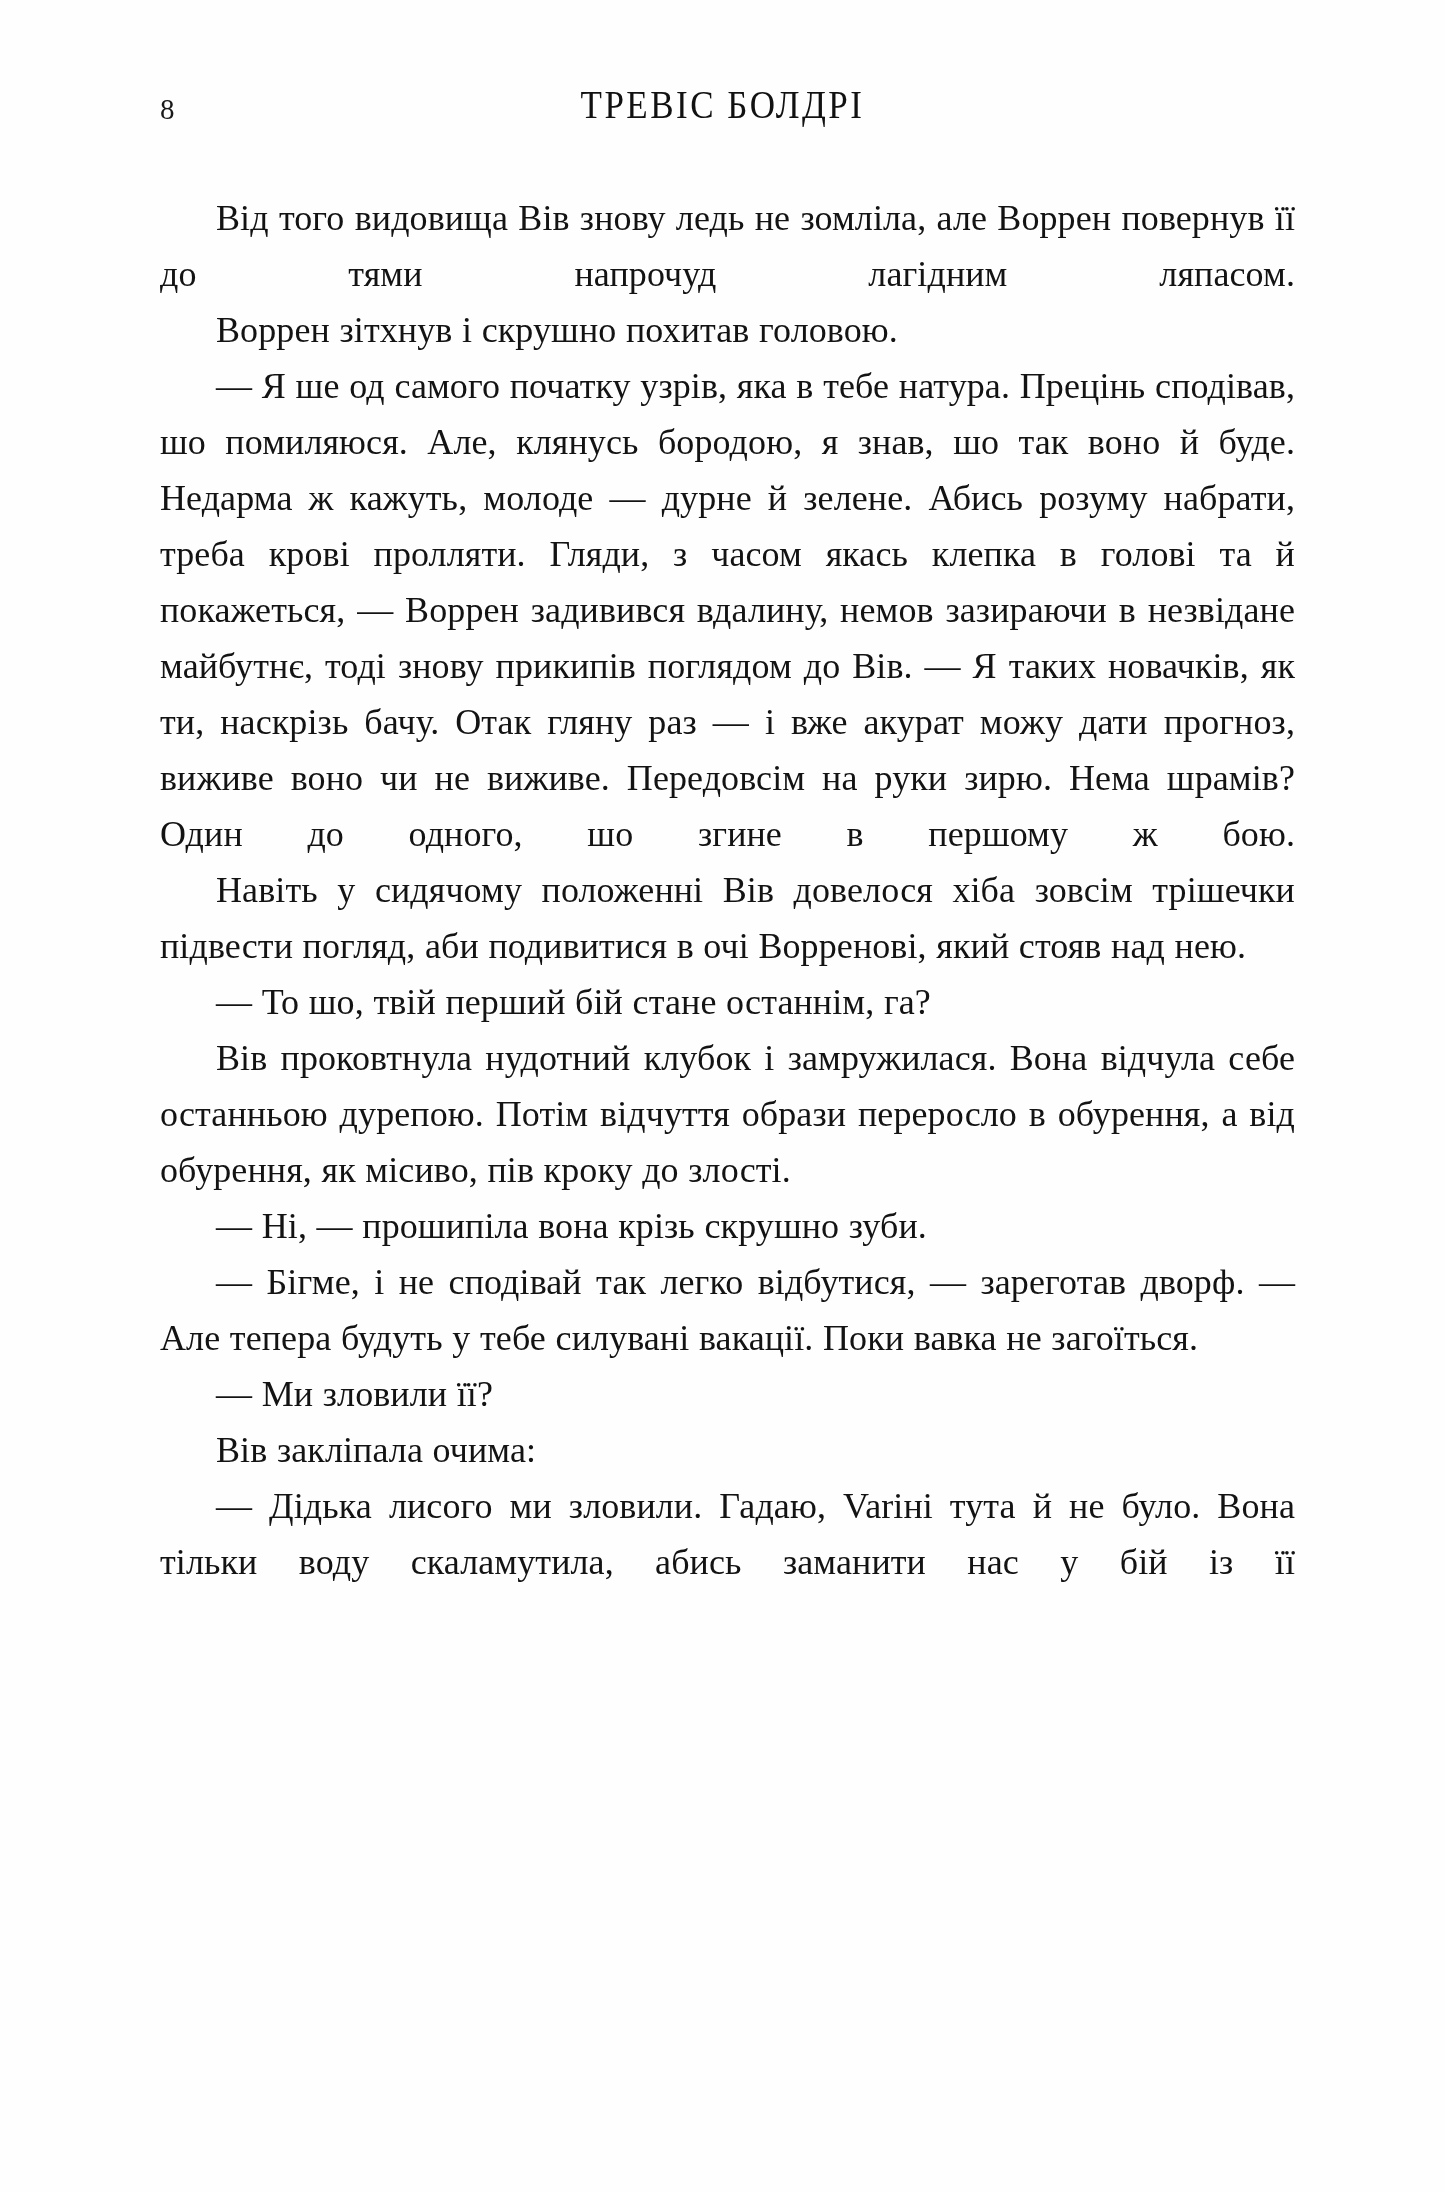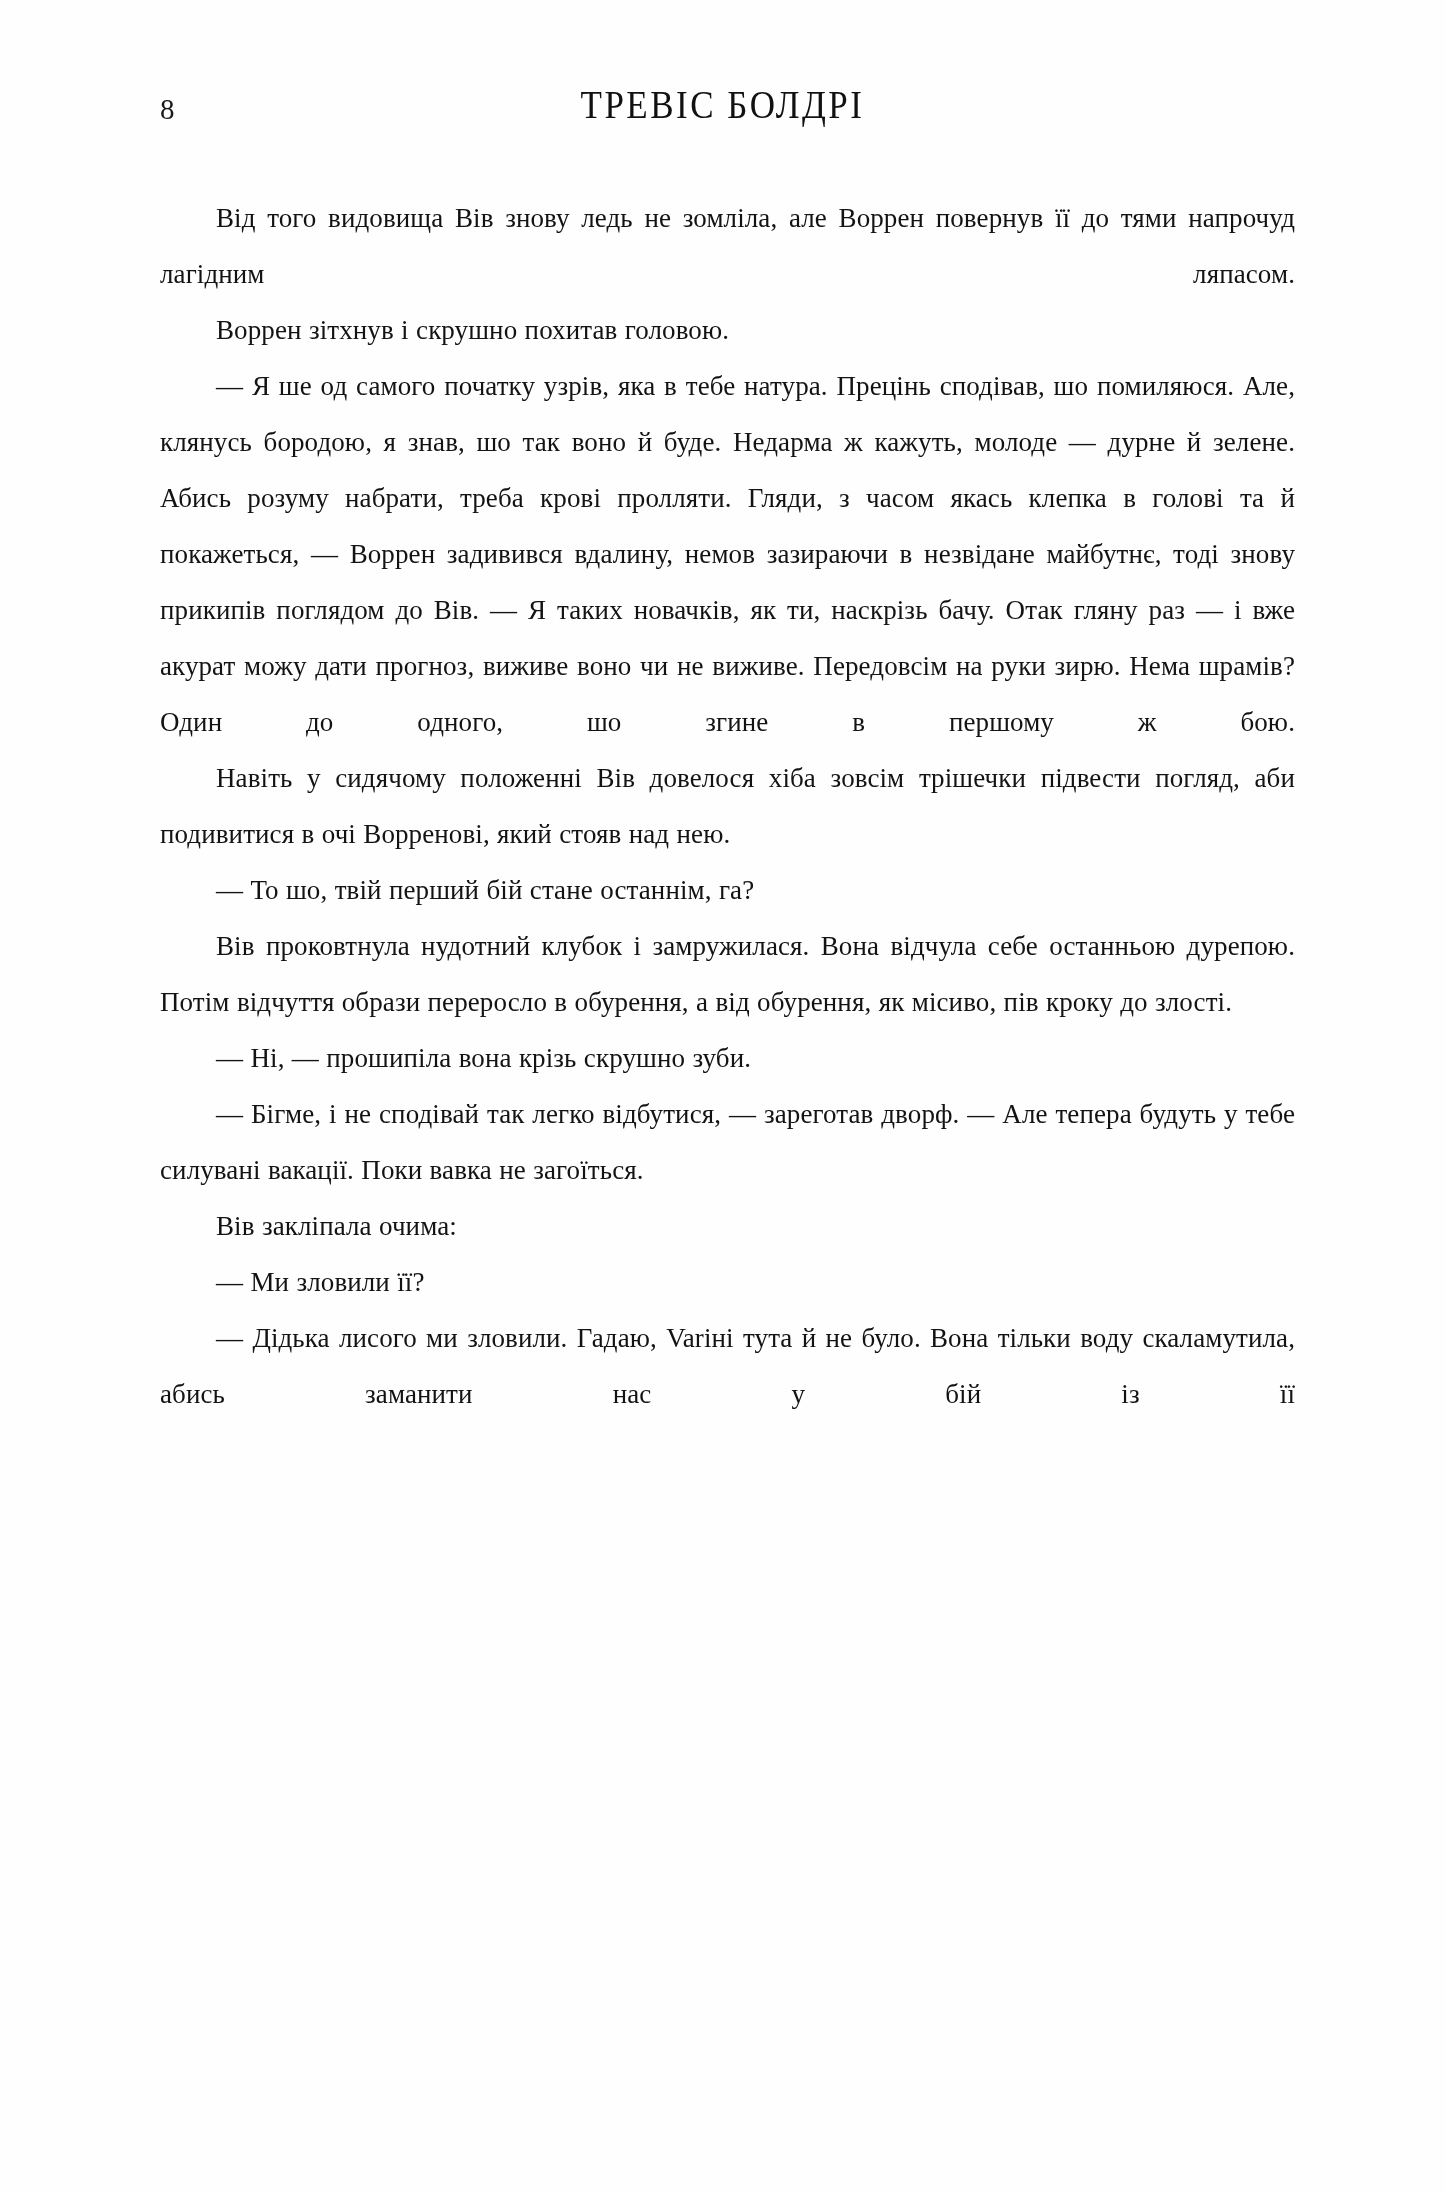--- a/index.html
+++ b/index.html
@@ -56,21 +56,21 @@
   
   .textblock {
     position: absolute;
     left: 160px;
     top: 190px;
     width: 1135px;
   }
 
   p.para {
     margin: 0;
-    font-size: 27px;
+    font-size: 36px;
     line-height: 56px;
     text-align: justify;
     text-align-last: left;
     text-indent: 56px;
     color: #131313;
     letter-spacing: 0.1px;
     word-spacing: 0.5px;
     hyphens: manual;
     -webkit-hyphens: manual;
   }
@@ -96,18 +96,18 @@
 
   <div class="textblock">
     <p class="para last-justify">Від того видовища Вів знову ледь не зомліла, але Воррен повернув її до тями напрочуд лагідним ляпасом.</p>
     <p class="para">Воррен зітхнув і скрушно похитав головою.</p>
     <p class="para last-justify">— Я ше од самого початку узрів, яка в тебе натура. Прецінь сподівав, шо помиляюся. Але, клянусь бородою, я знав, шо так воно й буде. Недарма ж кажуть, молоде — дурне й зелене. Абись розуму набрати, треба крові пролляти. Гляди, з часом якась клепка в голові та й покажеться, — Воррен задивився вдалину, немов зазираючи в незвідане майбутнє, тоді знову прикипів поглядом до Вів. — Я таких новачків, як ти, наскрізь бачу. Отак гляну раз — і вже акурат можу дати прогноз, виживе воно чи не виживе. Передовсім на руки зирю. Нема шрамів? Один до одного, шо згине в першому ж бою.</p>
     <p class="para">Навіть у сидячому положенні Вів довелося хіба зовсім трішечки підвести погляд, аби подивитися в очі Ворренові, який стояв над нею.</p>
     <p class="para">— То шо, твій перший бій стане останнім, га?</p>
     <p class="para">Вів проковтнула нудотний клубок і замружилася. Вона відчула себе останньою дурепою. Потім відчуття образи переросло в обурення, а від обурення, як місиво, пів кроку до злості.</p>
     <p class="para">— Ні, — прошипіла вона крізь скрушно зуби.</p>
     <p class="para">— Бігме, і не сподівай так легко відбутися, — зареготав дворф. — Але тепера будуть у тебе силувані вакації. Поки вавка не загоїться.</p>
+    <p class="para">— Ми зловили її?</p>
     <p class="para">Вів закліпала очима:</p>
-    <p class="para">— Ми зловили її?</p>
     <p class="para last-justify">— Дідька лисого ми зловили. Гадаю, Variні тута й не було. Вона тільки воду скаламутила, абись заманити нас у бій із її</p>
   </div>
 
 </div>
 
 </body></html>

